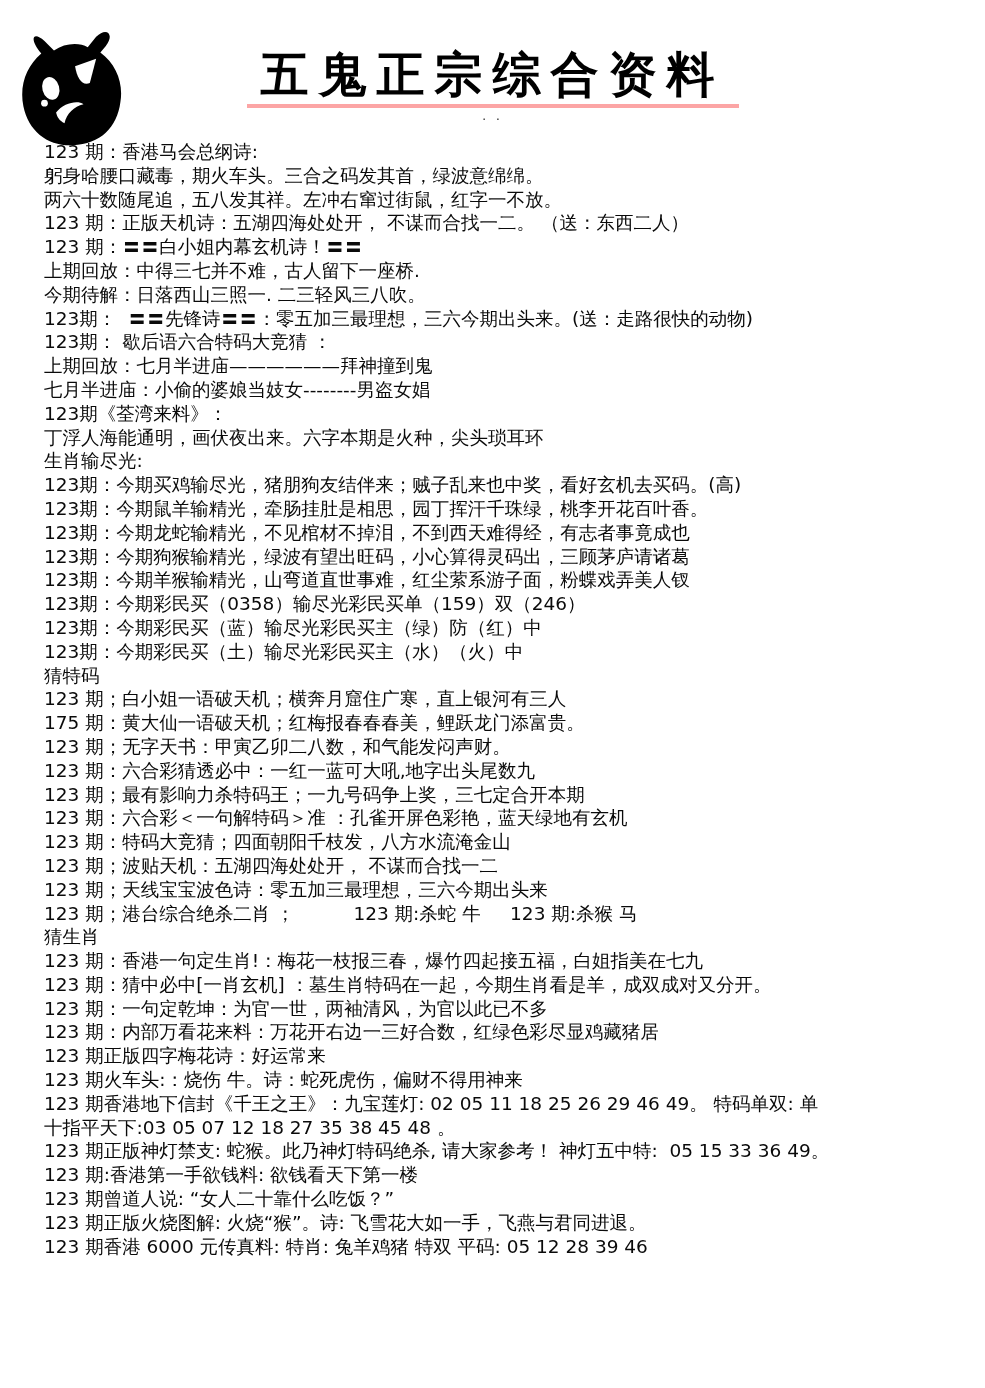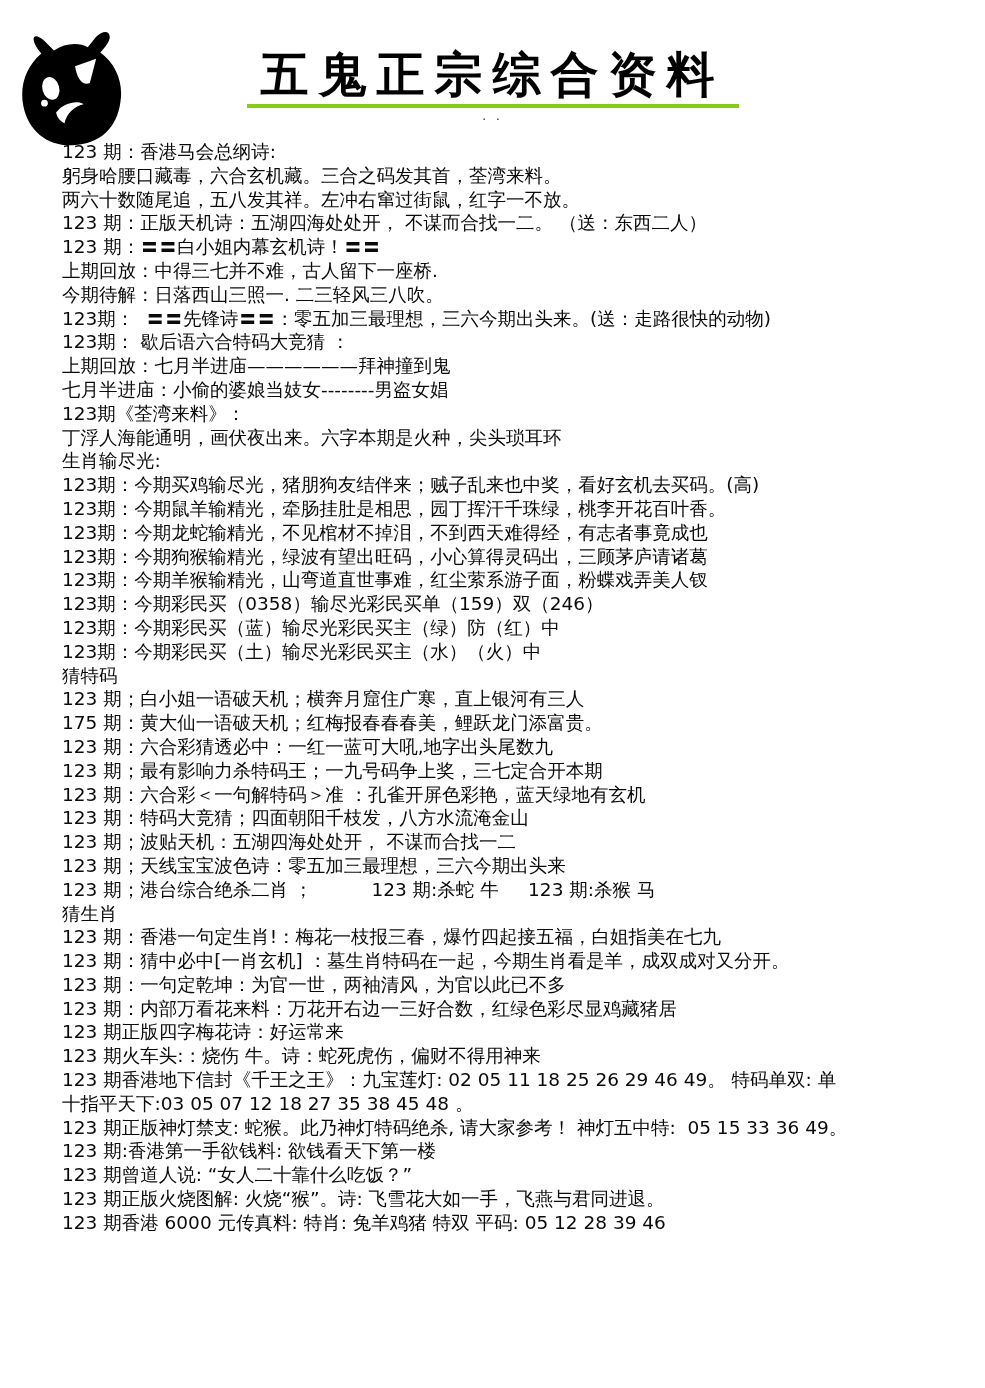--- a/index.html
+++ b/index.html
@@ -11,29 +11,29 @@
     -webkit-font-smoothing:none;
   }
   .logo{
     position:absolute;left:16px;top:30px;width:116px;height:122px;z-index:2;
   }
   .header{padding-top:46px;text-align:center;}
   .title{
     display:inline-block;
     font-size:48px;line-height:56px;font-weight:bold;
     letter-spacing:10px;
-    border-bottom:4px solid #84cc16;
+    border-bottom:4px solid #fca5a5;
     padding:0 14px 2px 14px;
     white-space:nowrap;
   }
   .dots{
     text-align:center;font-size:12px;height:16px;line-height:16px;
     letter-spacing:3px;color:#222;
   }
-  .content{margin:16px 0 0 62px;}
+  .content{margin:16px 0 0 44px;}
   .ln{
     font-size:18.5px;line-height:23.8px;height:23.8px;
     white-space:pre;color:#0a0a0a;
   }
 </style>
 </head>
 <body>
 
 <div>
 
@@ -45,21 +45,21 @@
     <path d="M38,78 C45,69 58,66 64,70 C55,72 48,79 46,88 C41,86 39,82 38,78 Z" fill="#fff"></path>
   </svg>
 
   <div class="header">
     <span class="title">五鬼正宗综合资料</span>
   </div>
   <div class="dots">. .</div>
 
   <div class="content">
     <div class="ln">123 期：香港马会总纲诗:</div>
-    <div class="ln">躬身哈腰口藏毒，六合玄机藏。三合之码发其首，荃湾来料。</div>
+    <div class="ln">躬身哈腰口藏毒，期火车头。三合之码发其首，绿波意绵绵。</div>
     <div class="ln">两六十数随尾追，五八发其祥。左冲右窜过街鼠，红字一不放。</div>
     <div class="ln">123 期：正版天机诗：五湖四海处处开， 不谋而合找一二。 （送：东西二人）</div>
     <div class="ln">123 期：〓〓白小姐内幕玄机诗！〓〓</div>
     <div class="ln">上期回放：中得三七并不难，古人留下一座桥.</div>
     <div class="ln">今期待解：日落西山三照一. 二三轻风三八吹。</div>
     <div class="ln">123期：  〓〓先锋诗〓〓：零五加三最理想，三六今期出头来。(送：走路很快的动物)</div>
     <div class="ln">123期： 歇后语六合特码大竞猜 ：</div>
     <div class="ln">上期回放：七月半进庙——————拜神撞到鬼</div>
     <div class="ln">七月半进庙：小偷的婆娘当妓女--------男盗女娼</div>
     <div class="ln">123期《荃湾来料》：</div>
@@ -69,20 +69,21 @@
     <div class="ln">123期：今期鼠羊输精光，牵肠挂肚是相思，园丁挥汗千珠绿，桃李开花百叶香。</div>
     <div class="ln">123期：今期龙蛇输精光，不见棺材不掉泪，不到西天难得经，有志者事竟成也</div>
     <div class="ln">123期：今期狗猴输精光，绿波有望出旺码，小心算得灵码出，三顾茅庐请诸葛</div>
     <div class="ln">123期：今期羊猴输精光，山弯道直世事难，红尘萦系游子面，粉蝶戏弄美人钗</div>
     <div class="ln">123期：今期彩民买（0358）输尽光彩民买单（159）双（246）</div>
     <div class="ln">123期：今期彩民买（蓝）输尽光彩民买主（绿）防（红）中</div>
     <div class="ln">123期：今期彩民买（土）输尽光彩民买主（水）（火）中</div>
     <div class="ln">猜特码</div>
     <div class="ln">123 期；白小姐一语破天机；横奔月窟住广寒，直上银河有三人</div>
     <div class="ln">175 期：黄大仙一语破天机；红梅报春春春美，鲤跃龙门添富贵。</div>
+    <div class="ln">123 期；无字天书：甲寅乙卯二八数，和气能发闷声财。</div>
     <div class="ln">123 期：六合彩猜透必中：一红一蓝可大吼,地字出头尾数九</div>
     <div class="ln">123 期；最有影响力杀特码王；一九号码争上奖，三七定合开本期</div>
     <div class="ln">123 期：六合彩＜一句解特码＞准 ：孔雀开屏色彩艳，蓝天绿地有玄机</div>
     <div class="ln">123 期：特码大竞猜；四面朝阳千枝发，八方水流淹金山</div>
     <div class="ln">123 期；波贴天机：五湖四海处处开， 不谋而合找一二</div>
     <div class="ln">123 期；天线宝宝波色诗：零五加三最理想，三六今期出头来</div>
     <div class="ln">123 期；港台综合绝杀二肖 ；          123 期:杀蛇 牛     123 期:杀猴 马</div>
     <div class="ln">猜生肖</div>
     <div class="ln">123 期：香港一句定生肖!：梅花一枝报三春，爆竹四起接五福，白姐指美在七九</div>
     <div class="ln">123 期：猜中必中[一肖玄机] ：墓生肖特码在一起，今期生肖看是羊，成双成对又分开。</div>

